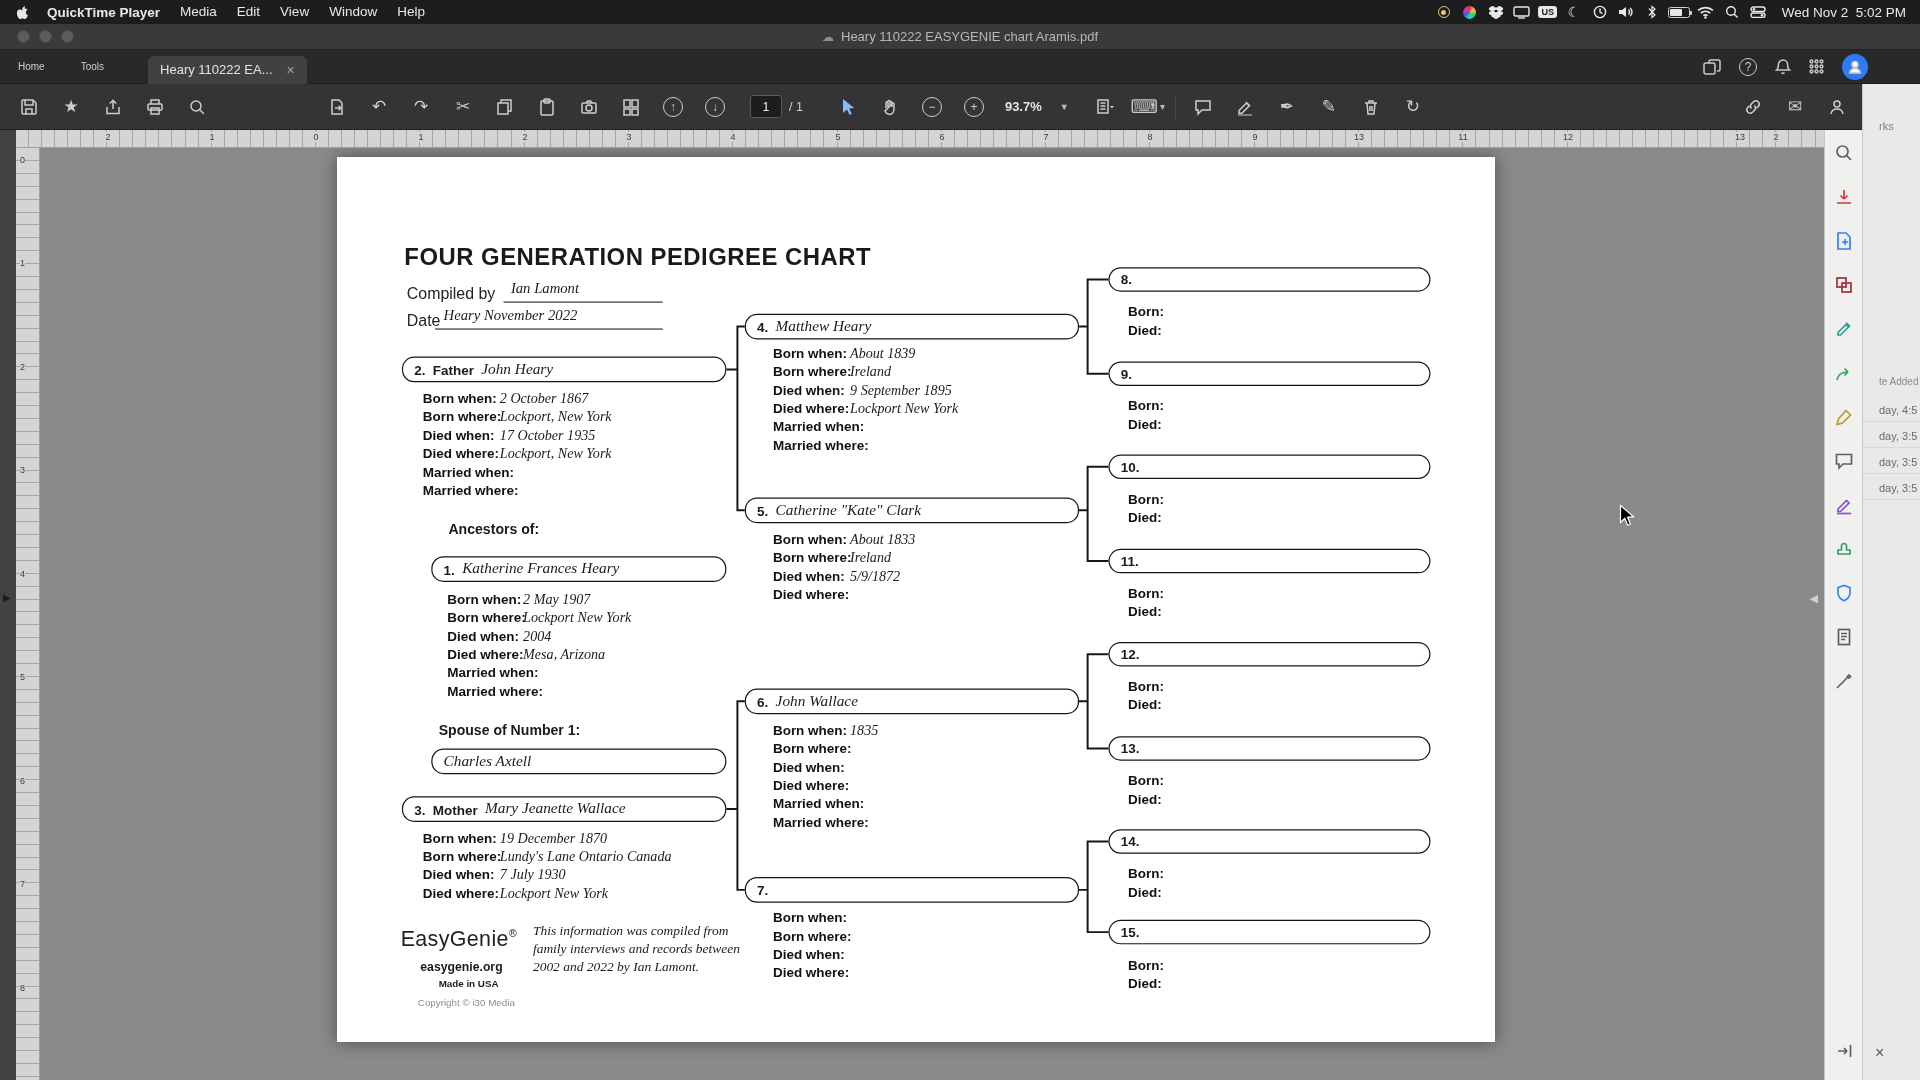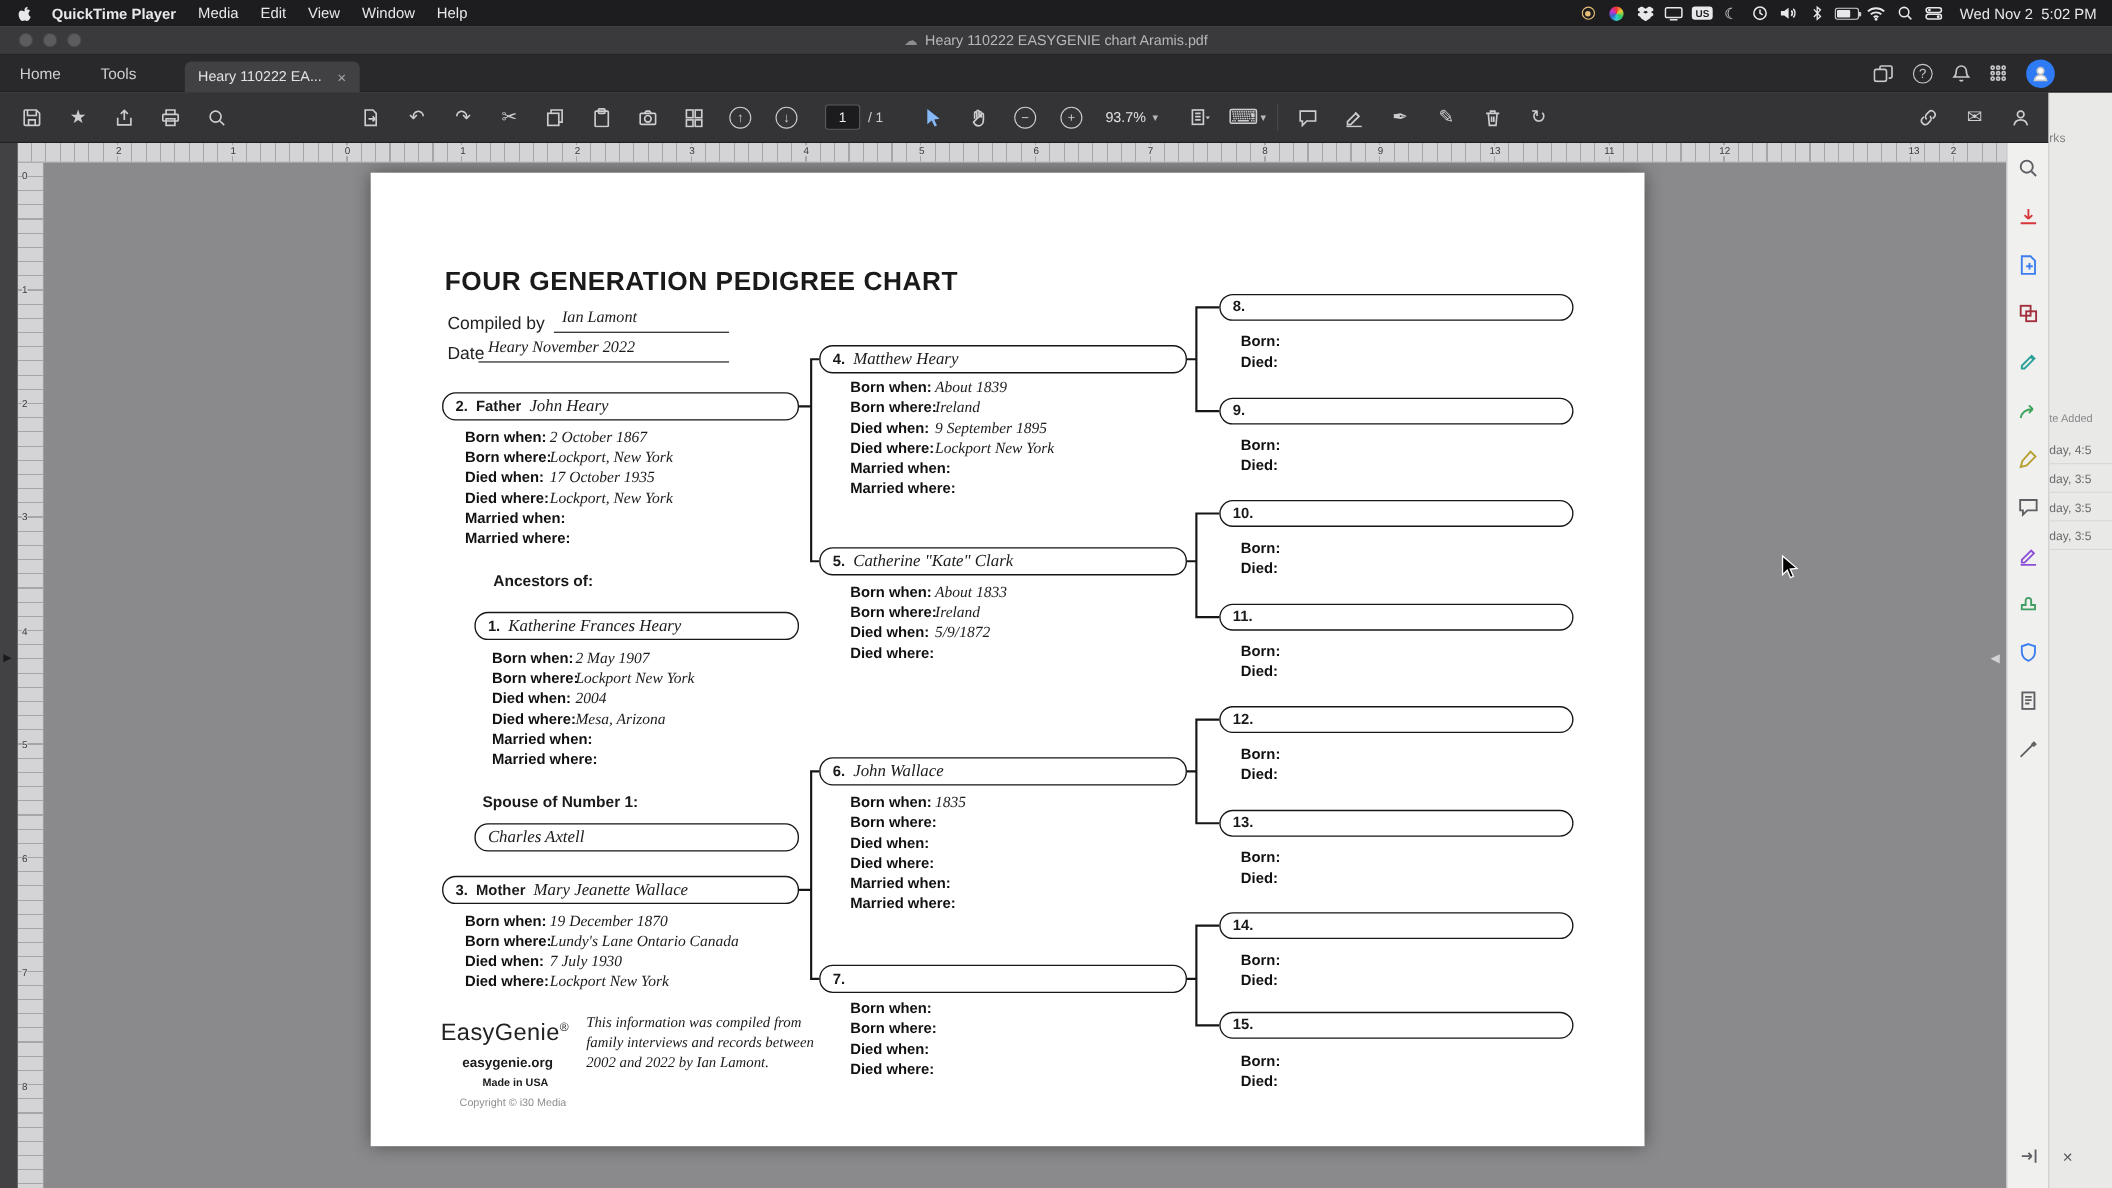--- a/index.html
+++ b/index.html
@@ -29,21 +29,21 @@
   
   .titlebar { position:absolute; top:24px; left:0; width:1920px; height:26px; background:#3a3a3d;
               border-bottom:1px solid #232325; display:flex; align-items:center; justify-content:center; z-index:50; }
   .traffic { position:absolute; left:17px; top:6px; display:flex; gap:9px; }
   .tl { width:13px; height:13px; border-radius:50%; background:#5c5c5f; border:1px solid #4a4a4d; }
   .win-title { color:#b7b7b9; font-size:13px; display:flex; gap:7px; align-items:center; }
   .win-title .cloud { color:#8e8e90; font-size:12px; }
 
   .tabbar { position:absolute; top:50px; left:0; width:1920px; height:34px; background:#29292b;
             display:flex; align-items:center; z-index:50; border-bottom:1px solid #1e1e20; }
-  .tab-simple { color:#cfcfd1; font-size:14px; padding:0 18px; line-height:34px; }
+  .tab-simple { color:#cfcfd1; font-size:10px; padding:0 18px; line-height:34px; }
   .doc-tab { background:#414144; color:#e2e2e4; font-size:13px; border-radius:6px 6px 0 0; height:28px;
              margin-top:6px; margin-left:26px; display:flex; align-items:center; gap:14px; padding:0 12px; }
   .doc-tab .x { color:#a3a3a6; font-size:14px; }
   .tbr { margin-left:auto; display:flex; align-items:center; gap:18px; padding-right:52px; }
   .tbr .tbr-icon { color:#c9c9cb; display:flex; align-items:center; }
   .tbr svg { stroke:#c9c9cb; fill:none; stroke-width:1.5; }
   .help-circ { width:18px; height:18px; border:1.5px solid #c9c9cb; border-radius:50%; font-size:12px;
                display:flex; align-items:center; justify-content:center; color:#c9c9cb; }
   .avatar { width:26px; height:26px; border-radius:50%; background:#2f7bf6; display:flex; align-items:center; justify-content:center; }
 
@@ -52,21 +52,21 @@
   .ti { width:34px; height:34px; display:flex; align-items:center; justify-content:center; border-radius:4px;
         color:#cdcdcf; font-size:17px; flex:none; }
   .ti svg { stroke:#cdcdcf; fill:none; stroke-width:1.5; }
   .tgroup { display:flex; align-items:center; gap:8px; }
   .tdiv { width:1px; height:24px; background:#4a4a4d; margin:0 10px; flex:none; }
   .circ { width:20px; height:20px; border:1.5px solid #cdcdcf; border-radius:50%; display:flex;
           align-items:center; justify-content:center; font-size:12px; }
   .page-input { width:32px; height:23px; background:#1c1c1e; border:1px solid #5a5a5d; border-radius:3px;
                 color:#ececee; font-size:12.5px; text-align:center; font-family:"Liberation Sans",sans-serif; }
   .page-total { color:#cfcfd1; font-size:12.5px; margin-left:7px; }
-  .zoom { color:#e2e2e4; font-size:13px; display:flex; align-items:center; gap:6px; padding:0 6px; }
+  .zoom { color:#e2e2e4; font-size:13px; display:flex; align-items:center; gap:20px; padding:0 6px;font-weight:bold; }
   .caret { font-size:10px; color:#b8b8ba; }
   .pointer-tool svg { fill:#85b9f7; stroke:none; }
 
   
   .h-ruler { position:absolute; top:130px; left:16px; width:1808px; height:18px; background:#d4d4d6;
              border-bottom:1px solid #9f9fa1; z-index:40;
              background-image:repeating-linear-gradient(90deg, transparent 0, transparent 12.04px, #a6a6a8 12.04px, #a6a6a8 13.04px); }
   .hr-num { position:absolute; top:2px; font-size:9px; color:#3c3c3e; transform:translateX(-50%); background:#d4d4d6; padding:0 2px; }
   .v-ruler { position:absolute; top:148px; left:16px; width:24px; height:932px; background:#d4d4d6;
              border-right:1px solid #9f9fa1; z-index:40;
@@ -106,21 +106,21 @@
   .note-line { font-family:"Liberation Serif",serif; font-style:italic; font-size:11px; line-height:15px; }
 
   
   .tools-strip { position:absolute; top:130px; left:1824px; width:38px; height:950px; background:#f0f0ef;
                  border-left:1px solid #c6c6c8; z-index:45; display:flex; flex-direction:column; align-items:center; }
   .tsi { width:30px; height:30px; display:flex; align-items:center; justify-content:center; margin-top:14px; border-radius:4px; }
   .tsi svg { fill:none; stroke-width:1.7; }
   .strip-bottom { margin-top:auto; margin-bottom:14px; }
   .side-panel { position:absolute; top:84px; left:1862px; width:58px; height:996px; background:#e9e9e7;
                 border-left:1px solid #c9c9cb; z-index:44; overflow:hidden; }
-  .frag { position:absolute; left:0; color:#6a6a6c; font-size:11px; white-space:nowrap; }
+  .frag { position:absolute; left:16px; color:#6a6a6c; font-size:11px; white-space:nowrap; }
   .frag.hd { color:#808082; font-size:11px; }
   .frag.sort { color:#8a8a8c; font-size:10px; }
   .frag-row { position:absolute; left:0; width:58px; border-bottom:1px solid #d8d8d6; height:26px; }
   .panel-close { position:absolute; left:12px; top:960px; color:#5a5a5c; font-size:16px; }
 
   .cursor { position:absolute; left:1619px; top:504px; z-index:99; }
 </style>
 </head>
 <body>
 

